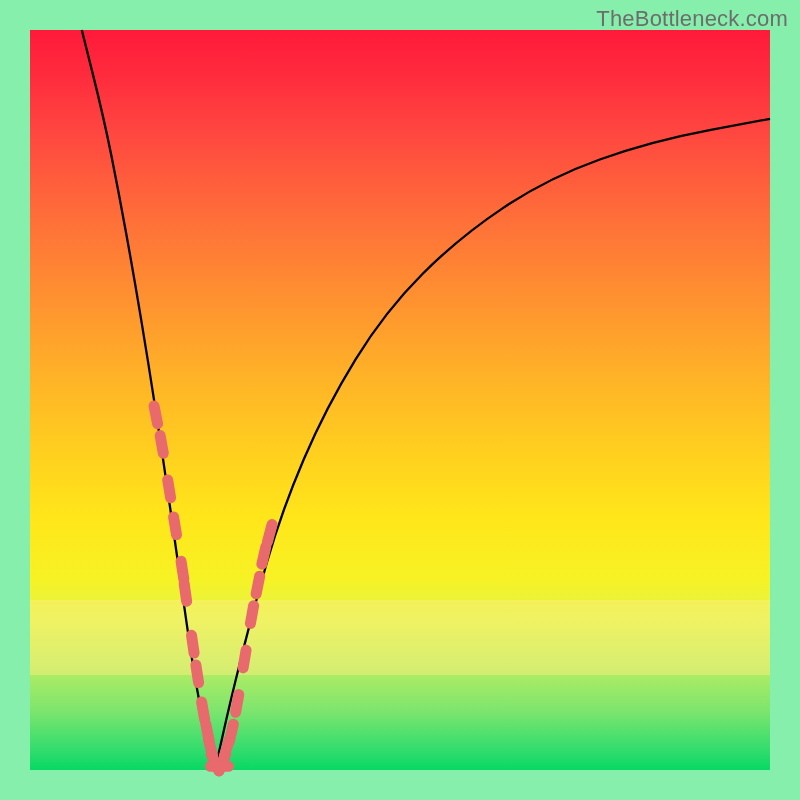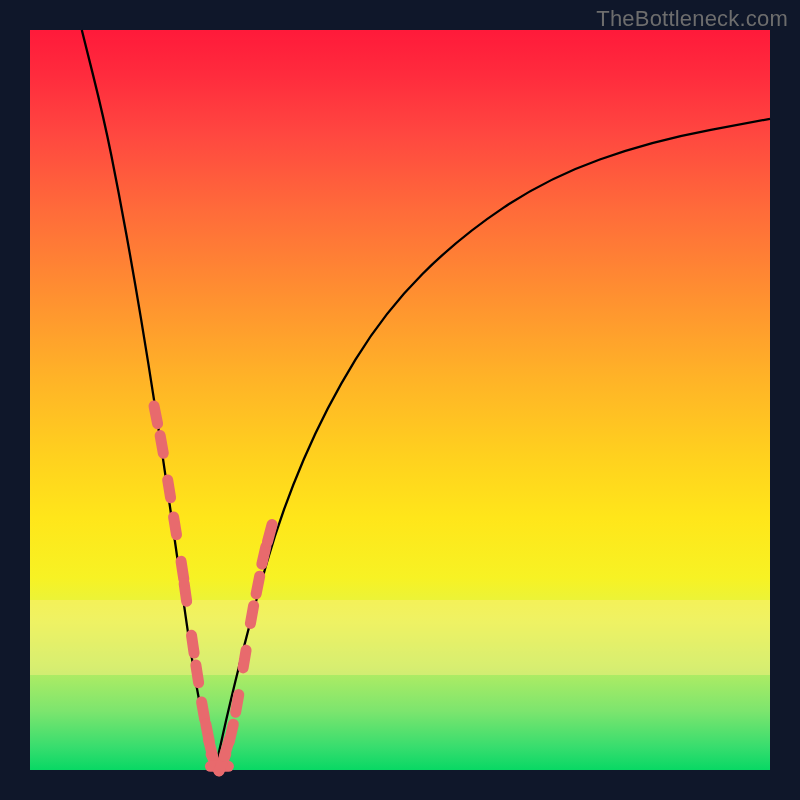--- a/index.html
+++ b/index.html
@@ -10,21 +10,21 @@
     overflow: hidden;
     background: #000;
     font-family: Arial, Helvetica, sans-serif;
   }
   .frame {
     position: absolute;
     left: 0;
     top: 0;
     width: 800px;
     height: 800px;
-    background: #0f172a;
+    background: #86efac;
   }
   .plot-area {
     position: absolute;
     left: 30px;
     top: 30px;
     width: 740px;
     height: 740px;
     
     background: linear-gradient(to bottom,
       #ff1a3a 0%,

